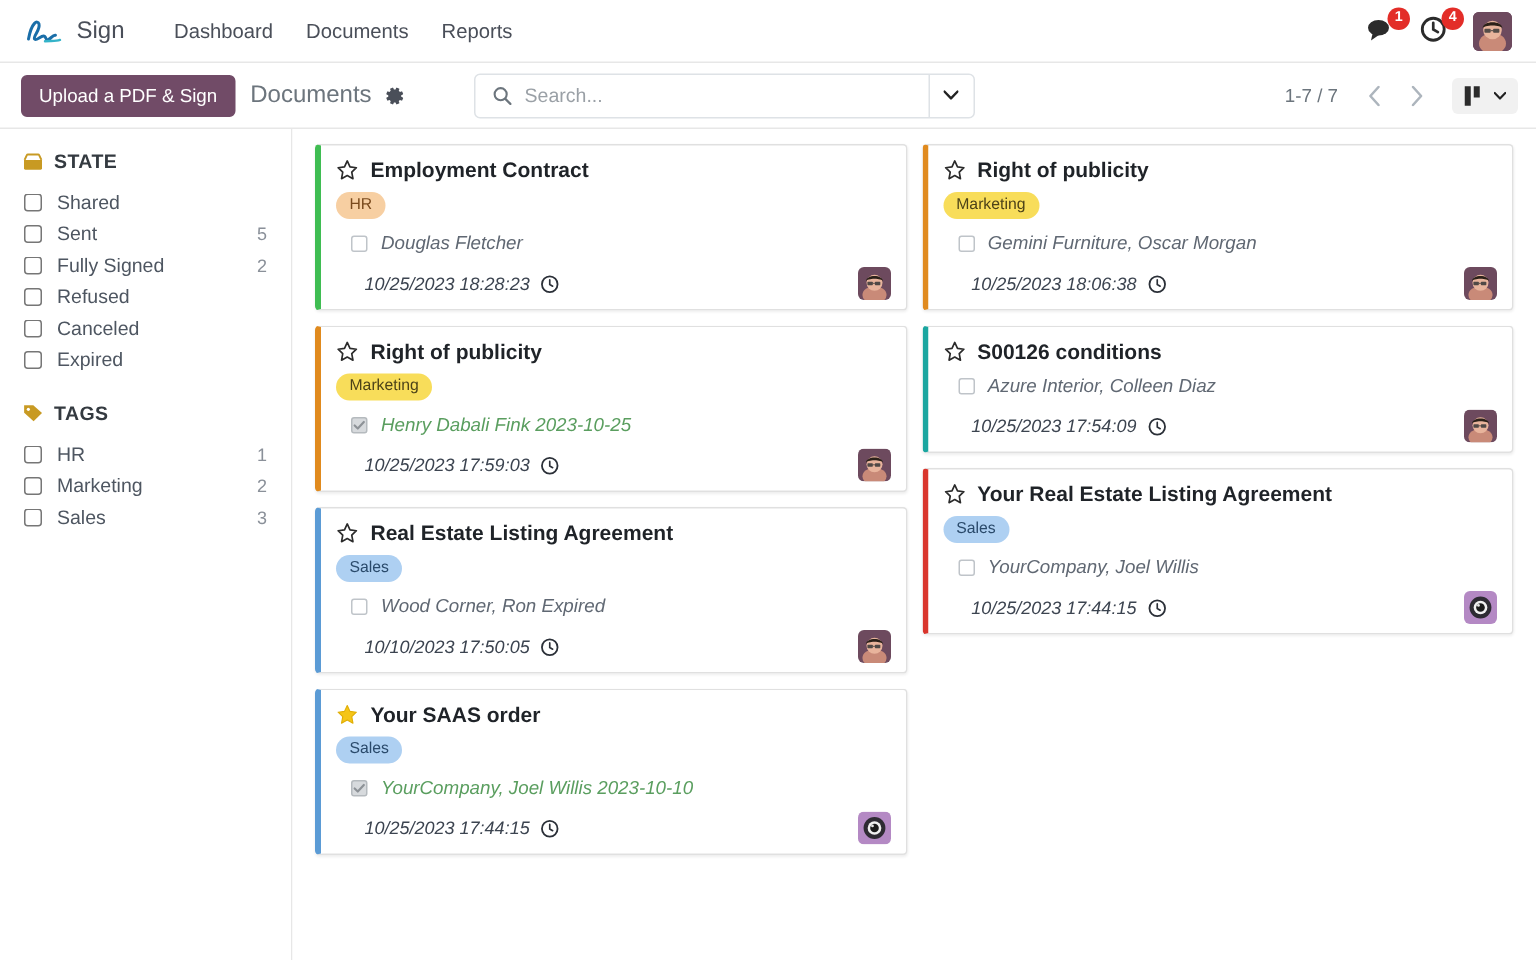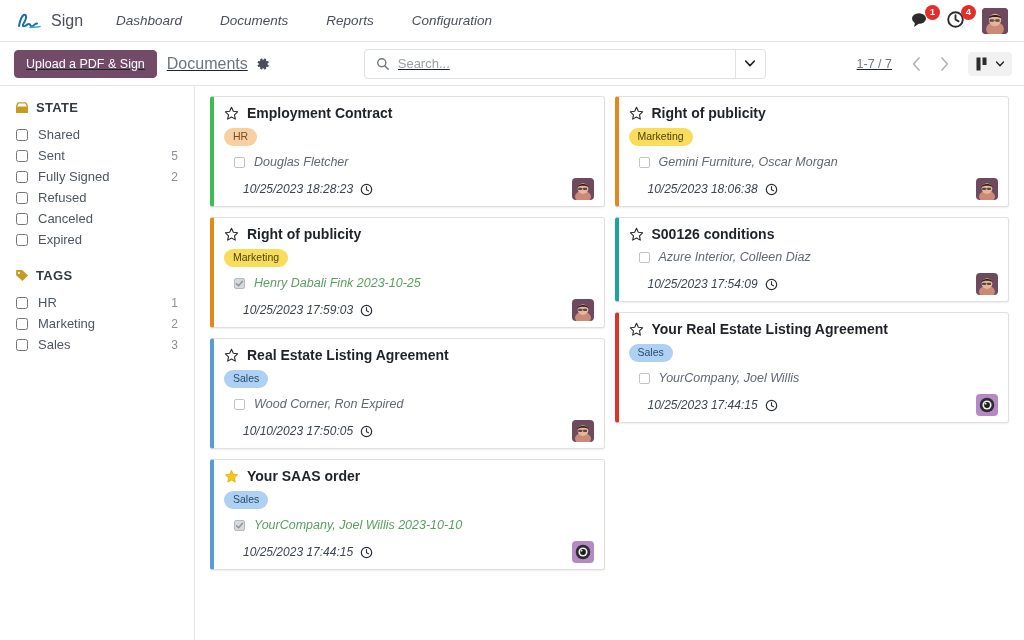--- a/index.html
+++ b/index.html
@@ -25,21 +25,21 @@
     display: flex; align-items: center; gap: 9px;
     margin-right: 22px;
   }
   .brand-glyph {
     width: 26px; height: 22px;
     display: flex; align-items: center; justify-content: center;
   }
   .brand-name {
     font-size: 16px; color: #4a4f59; font-weight: 400;
   }
-  .nav-items { display: flex; align-items: center; gap: 16px; font-style: italic; }
+  .nav-items { display: flex; align-items: center; gap: 0; }
   .nav-item {
     font-size: 13.5px;
     color: #4a4f59;
     padding: 6px 11px;
     cursor: pointer;
     white-space: nowrap;
   }
   .nav-right {
     margin-left: auto;
     display: flex; align-items: center; gap: 14px;
@@ -70,21 +70,20 @@
 
   
   .control-panel {
     height: 44px;
     display: flex;
     align-items: center;
     padding: 0 12px 0 14px;
     background: #ffffff;
     border-bottom: 1px solid #e7e7e7;
     gap: 10px;
-    text-decoration: underline;
   }
   .btn-primary {
     background: #714b67;
     color: #ffffff;
     border: 1px solid #714b67;
     border-radius: 4px;
     font-size: 12.5px;
     font-weight: 500;
     padding: 6px 11px;
     cursor: pointer;
@@ -93,22 +92,22 @@
   .breadcrumb-area {
     display: flex; align-items: center; gap: 8px;
   }
   .breadcrumb-title {
     font-size: 16px; color: #6c757d; font-weight: 400;
   }
   .gear-btn {
     cursor: pointer; color: #555; display: flex; align-items: center;
   }
   .searchview {
-    width: 402px;
-    margin-left: 84px;
+    width: 334px;
+    margin-left: 36px;
     display: flex;
     align-items: stretch;
     border: 1px solid #dee2e6;
     border-radius: 4px;
     background: #fff;
     height: 30px;
     overflow: hidden;
   }
   .searchview .s-icon {
     display: flex; align-items: center; padding: 0 8px 0 11px; color: #6c757d;
@@ -290,21 +289,20 @@
         <path d="M3 15 C5 4, 9 2, 10 5 C11 9, 6 13, 7 15 C8 16.5, 11 13, 13 13 C15 13, 14 16, 16 15.5 C18 15, 19 12, 21 12.5" fill="none" stroke="#1a6ea8" stroke-width="2" stroke-linecap="round"></path>
         <path d="M14 16.5 C17 16, 21 16.8, 24 15.6" fill="none" stroke="#34b3c9" stroke-width="1.6" stroke-linecap="round"></path>
       </svg>
     </span>
     <span class="brand-name">Sign</span>
   </div>
   <div class="nav-items">
     <div class="nav-item">Dashboard</div>
     <div class="nav-item">Documents</div>
     <div class="nav-item">Reports</div>
-    <div class="nav-item">Configuration</div>
   </div>
   <div class="nav-right">
     <div class="nav-icon-wrap">
       <svg width="22" height="20" viewBox="0 0 22 20">
         <ellipse cx="9" cy="8.5" rx="7" ry="5.2" fill="#2b2b2b"></ellipse>
         <path d="M5 12.5 L4 17 L9.5 13.2 Z" fill="#2b2b2b"></path>
       </svg>
       <span class="badge-count">1</span>
     </div>
     <div class="nav-icon-wrap">

